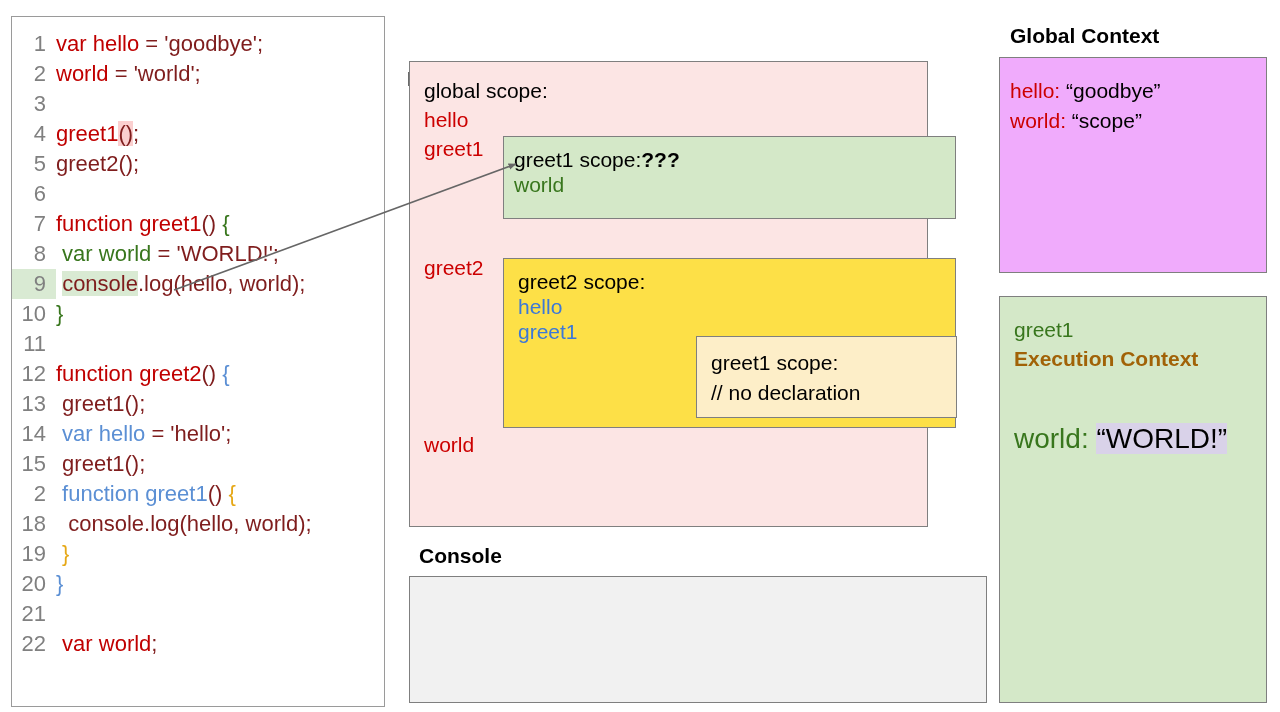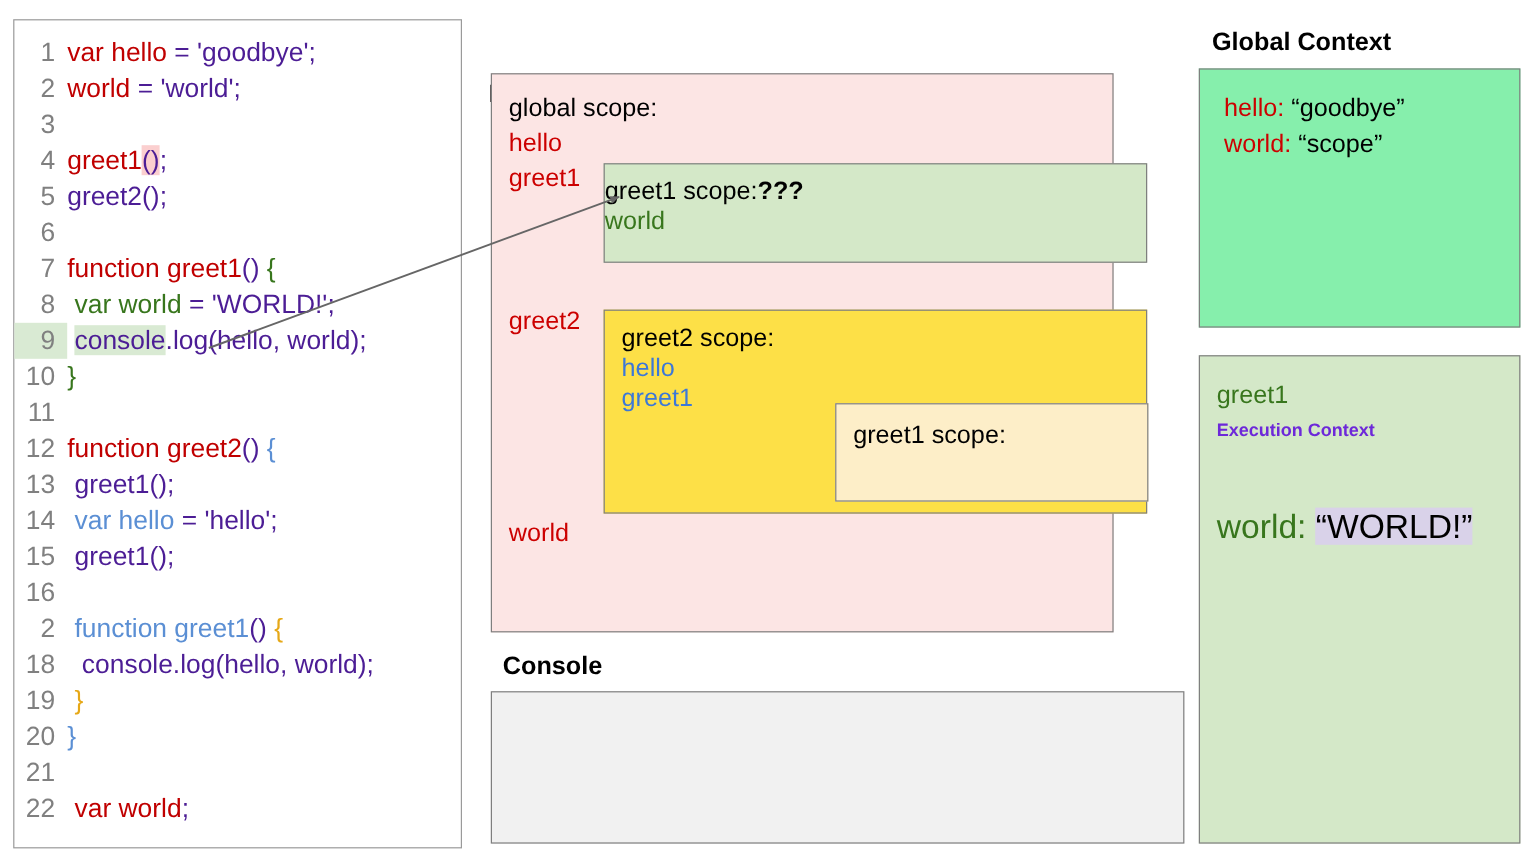--- a/index.html
+++ b/index.html
@@ -42,21 +42,21 @@
     color: #808080;
     padding-right: 10px;
     box-sizing: border-box;
     font-size: 22px;
   }
   .code-text { color: #000000; }
   .tk-red    { color: #c00000; }
   .tk-green  { color: #38761d; }
   .tk-blue   { color: #5b8fd4; }
   .tk-gold   { color: #e6a817; }
-  .tk-black  { color: #4c1d95; }
+  .tk-black  { color: #7f1d1d; }
   .hl-pink   { background: #fbcfcf; }
   .hl-green  { background: #d9ead3; }
   .ln.hl-green { background: #d9ead3; }
 
   
   .section-title {
     position: absolute;
     font-size: 21px;
     font-weight: bold;
     color: #000000;
@@ -92,21 +92,21 @@
 
   #greet1-scope-box {
     position: absolute;
     left: 93px;
     top: 74px;
     width: 453px;
     height: 83px;
     box-sizing: border-box;
     border: 1.5px solid #7f7f7f;
     background: #d4e8c8;
-    padding: 11px 0 0 0;
+    padding: 11px 0 0 10px;
   }
   .scope-head {
     font-size: 21px;
     color: #000000;
     white-space: pre;
   }
   .scope-head b { font-weight: bold; }
   .scope-item {
     font-size: 21px;
     white-space: pre;
@@ -160,22 +160,22 @@
   
   #global-context-title { left: 1010px; top: 24px; }
   #global-context-panel {
     position: absolute;
     left: 999px;
     top: 57px;
     width: 268px;
     height: 216px;
     box-sizing: border-box;
     border: 1.5px solid #7f7f7f;
-    background: #86efac;
-    padding: 18px 0 0 20px;
+    background: #f0abfc;
+    padding: 18px 0 0 10px;
   }
   .gc-line {
     font-size: 21px;
     line-height: 30px;
     color: #000000;
     white-space: pre;
   }
   .gc-key { color: #cc0000; }
 
   
@@ -189,23 +189,23 @@
     border: 1.5px solid #7f7f7f;
     background: #d4e8c8;
     padding: 18px 0 0 14px;
   }
   #exec-fn-name {
     font-size: 21px;
     color: #38761d;
     line-height: 29px;
   }
   #exec-heading {
-    font-size: 15px;
+    font-size: 21px;
     font-weight: bold;
-    color: #6d28d9;
+    color: #a16207;
     line-height: 30px;
   }
   #exec-var-line {
     margin-top: 49px;
     font-size: 28px;
     color: #000000;
     white-space: pre;
   }
   .ec-key { color: #38761d; }
   .hl-purple { background: #d9d2e9; }
@@ -231,21 +231,20 @@
       <div class="code-line"><span class="ln">6</span><span class="code-text"></span></div>
       <div class="code-line"><span class="ln">7</span><span class="code-text"><span class="tk-red">function greet1</span><span class="tk-black">() </span><span class="tk-green">{</span></span></div>
       <div class="code-line"><span class="ln">8</span><span class="code-text"><span class="tk-green"> var world</span><span class="tk-black"> = 'WORLD!';</span></span></div>
       <div class="code-line"><span class="ln hl-green">9</span><span class="code-text"><span class="tk-black"> </span><span class="tk-black hl-green">console</span><span class="tk-black">.log(hello, world);</span></span></div>
       <div class="code-line"><span class="ln">10</span><span class="code-text"><span class="tk-green">}</span></span></div>
       <div class="code-line"><span class="ln">11</span><span class="code-text"></span></div>
       <div class="code-line"><span class="ln">12</span><span class="code-text"><span class="tk-red">function greet2</span><span class="tk-black">() </span><span class="tk-blue">{</span></span></div>
       <div class="code-line"><span class="ln">13</span><span class="code-text"><span class="tk-black"> greet1();</span></span></div>
       <div class="code-line"><span class="ln">14</span><span class="code-text"><span class="tk-blue"> var hello</span><span class="tk-black"> = 'hello';</span></span></div>
       <div class="code-line"><span class="ln">15</span><span class="code-text"><span class="tk-black"> greet1();</span></span></div>
-      <div class="code-line"><span class="ln">16</span><span class="code-text"></span></div>
       <div class="code-line"><span class="ln">2</span><span class="code-text"><span class="tk-blue"> function greet1</span><span class="tk-black">() </span><span class="tk-gold">{</span></span></div>
       <div class="code-line"><span class="ln">18</span><span class="code-text"><span class="tk-black">  console.log(hello, world);</span></span></div>
       <div class="code-line"><span class="ln">19</span><span class="code-text"><span class="tk-gold"> }</span></span></div>
       <div class="code-line"><span class="ln">20</span><span class="code-text"><span class="tk-blue">}</span></span></div>
       <div class="code-line"><span class="ln">21</span><span class="code-text"></span></div>
       <div class="code-line"><span class="ln">22</span><span class="code-text"><span class="tk-red"> var world</span><span class="tk-black">;</span></span></div>
     </div>
 </div>
 
 <div class="section-title" id="env-record-title">Environment Record</div>
@@ -263,20 +262,21 @@
     <div class="scope-item si-green">world</div>
   </div>
 
   <div id="greet2-scope-box">
     <div class="scope-head">greet2 scope:</div>
     <div class="scope-item si-blue">hello</div>
     <div class="scope-item si-blue">greet1</div>
 
     <div id="greet1-inner-box">
       <div class="inner-line">greet1 scope:</div>
+      <div class="inner-line">// no declaration</div>
     </div>
   </div>
 </div>
 
 <div class="section-title" id="console-title">Console</div>
 <div id="console-panel">
   <div id="console-output"></div>
 </div>
 
 <div class="section-title" id="global-context-title">Global Context</div>

